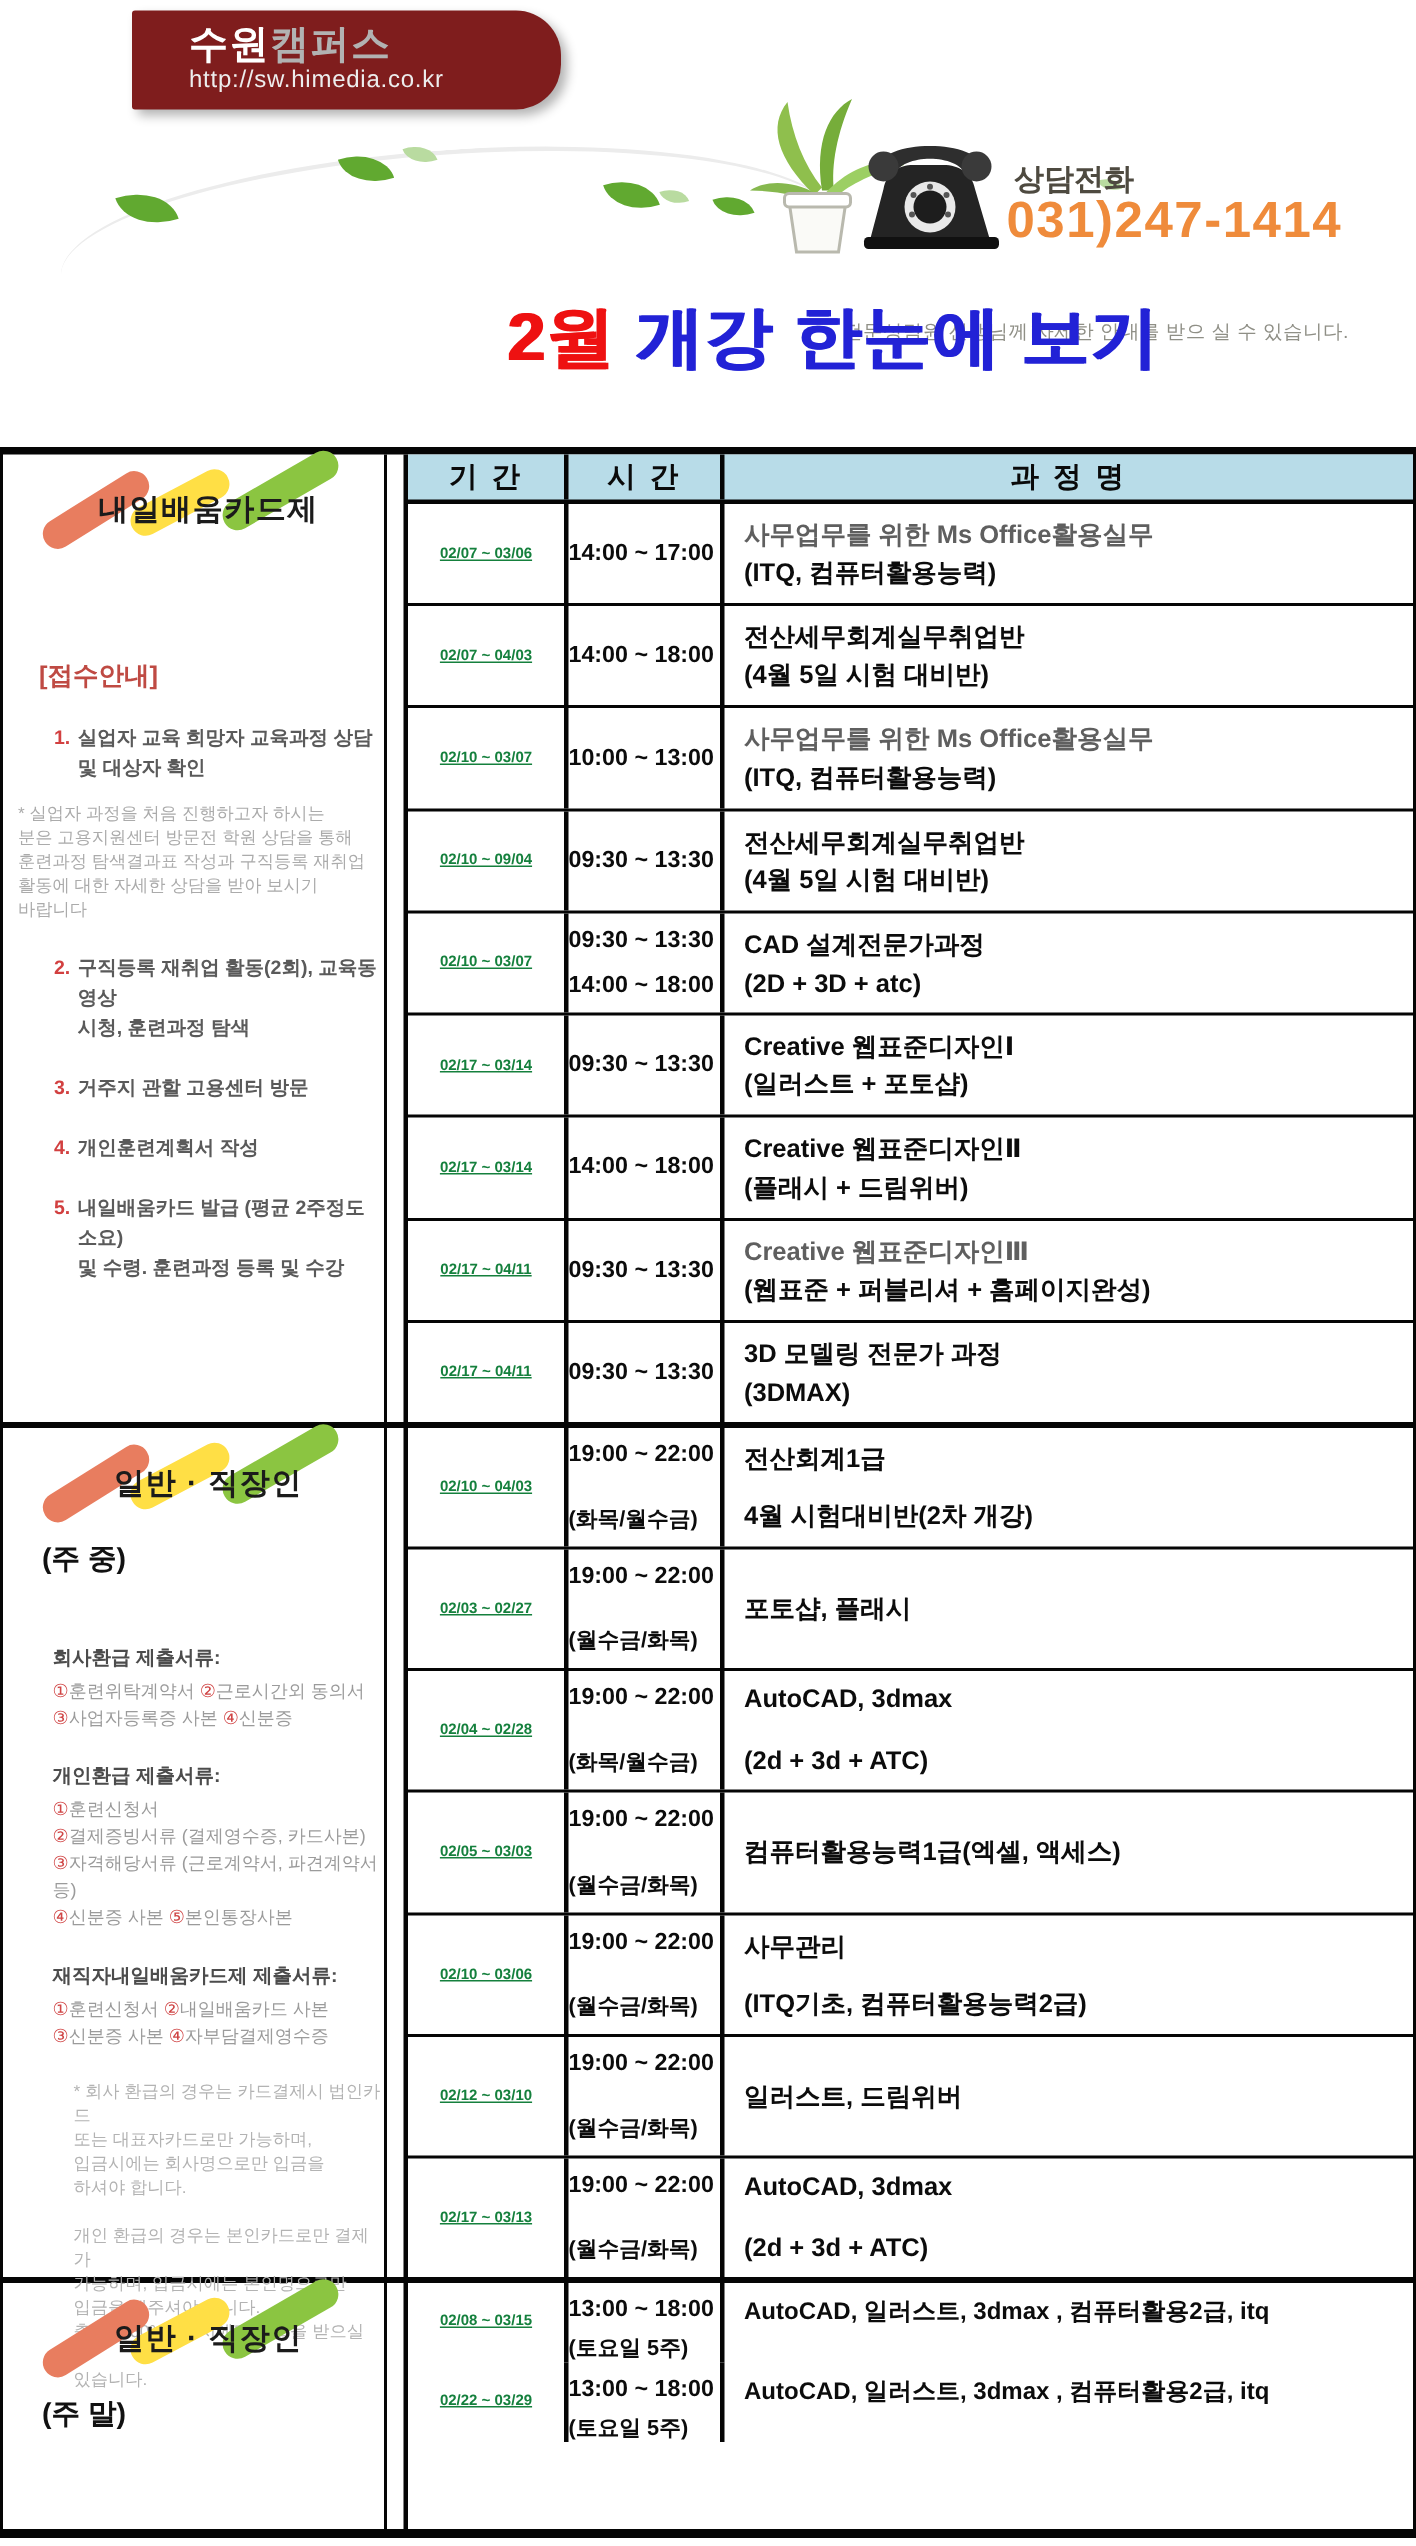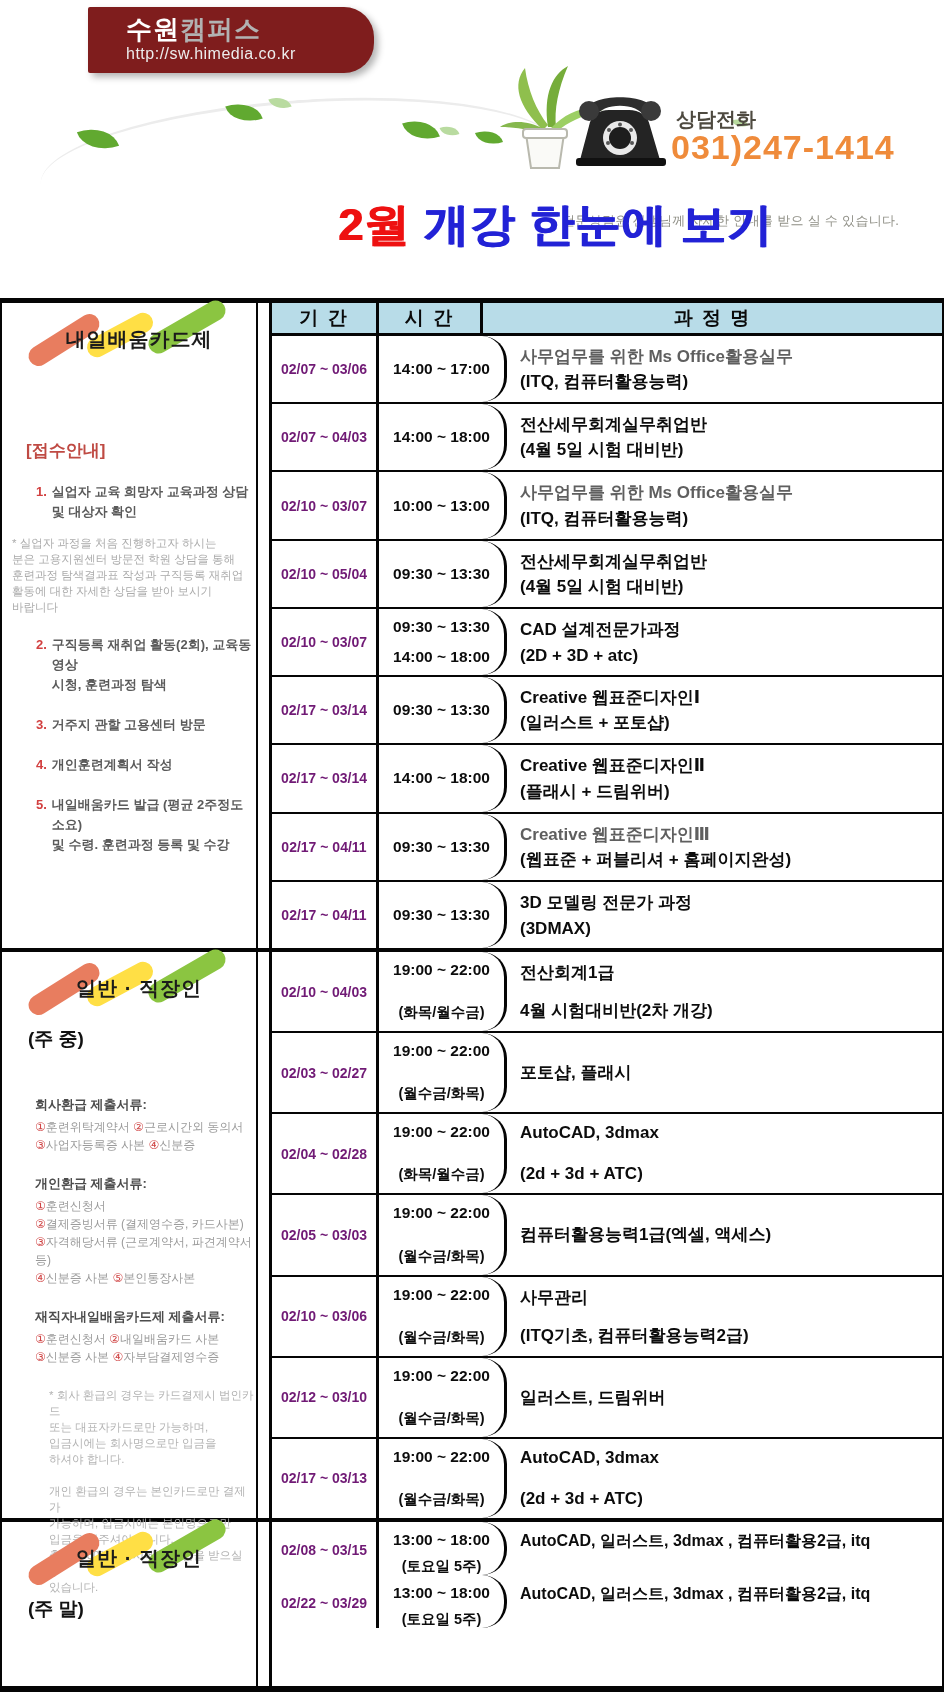--- a/index.html
+++ b/index.html
@@ -44,23 +44,23 @@
   .h-period{width:107px;border-right:3px solid #050505;}
   .h-time{width:104px;border-right:3px solid #050505;}
   .h-course{flex:1;}
   .rows{flex:1;display:flex;flex-direction:column;}
   .srow{display:flex;box-sizing:border-box;border-bottom:2px solid #050505;}
   .s0 .srow,.s1 .srow{flex:1;}
   .srow:last-child{border-bottom:none;}
   .s2 .srow{height:53px;flex:none;border-bottom:none;}
   .cell{box-sizing:border-box;display:flex;flex-direction:column;justify-content:center;}
   .c-period{width:107px;border-right:3px solid #050505;align-items:center;
-    font-size:14px;font-weight:bold;color:#701a75;}
-  .c-time{width:128px;border-right:3px solid #050505;align-items:center;
-    font-size:15.5px;font-weight:bold;color:#0c0c0c;border-radius:25px;}
+    font-size:10px;font-weight:bold;color:#15803d;text-decoration:underline;}
+  .c-time{width:104px;border-right:3px solid #050505;
+    font-size:15.5px;font-weight:bold;color:#0c0c0c;}
   .c-course{flex:1;align-items:flex-start;padding-left:13px;font-size:17px;font-weight:bold;color:#0c0c0c;}
   .cell.multi{justify-content:space-between;padding-top:9px;padding-bottom:9px;}
   .paren{font-size:14.5px;}
   .muted{color:#5f5f5f;}
   .s2 .cell{justify-content:flex-start;padding-top:5px;}
   .s2 .c-time{line-height:26px;}
   .s2 .c-course{font-size:16px;padding-top:9px;}
   .s2 .c-period{padding-top:20px;}
 
   
@@ -210,21 +210,21 @@
             <div class="cell c-time">
               <span>10:00 ~ 13:00</span>
             </div>
             <div class="cell c-course multi">
               <span class="muted">사무업무를 위한 Ms Office활용실무</span>
               <span>(ITQ, 컴퓨터활용능력)</span>
             </div>
           </div>
           <div class="srow">
             <div class="cell c-period">
-              <span>02/10 ~ 05/04</span>
+              <span>02/10 ~ 09/04</span>
             </div>
             <div class="cell c-time">
               <span>09:30 ~ 13:30</span>
             </div>
             <div class="cell c-course multi">
               <span>전산세무회계실무취업반</span>
               <span>(4월 5일 시험 대비반)</span>
             </div>
           </div>
           <div class="srow">

